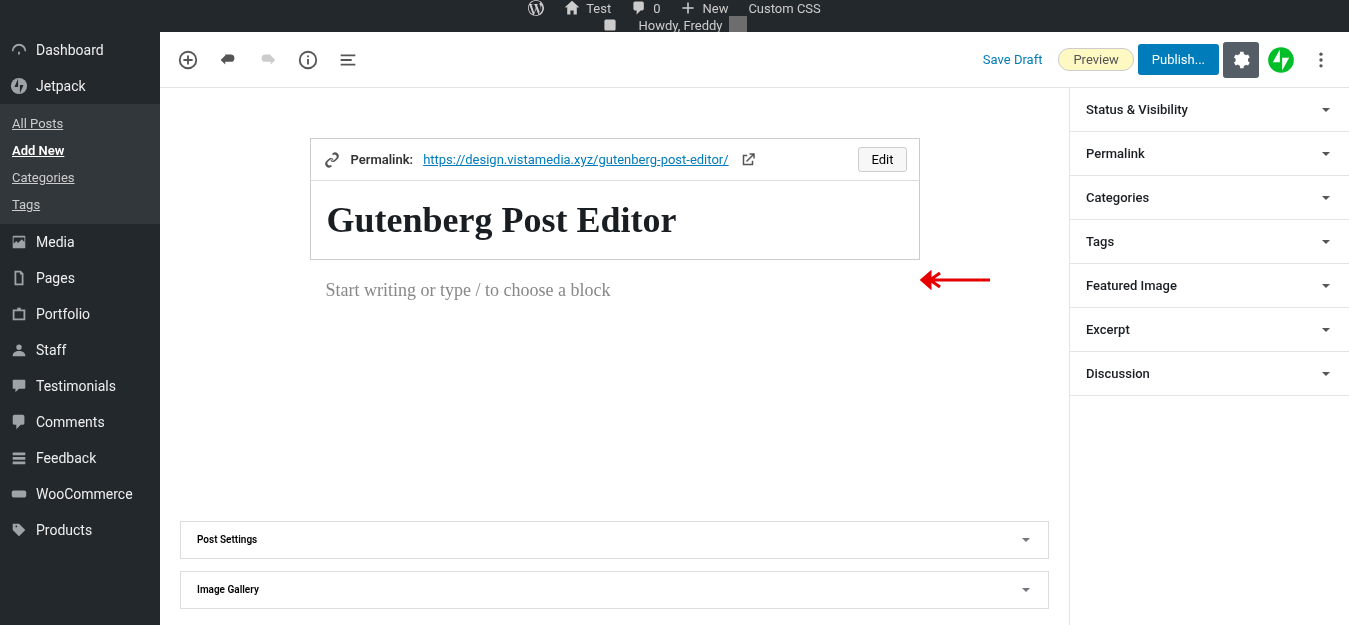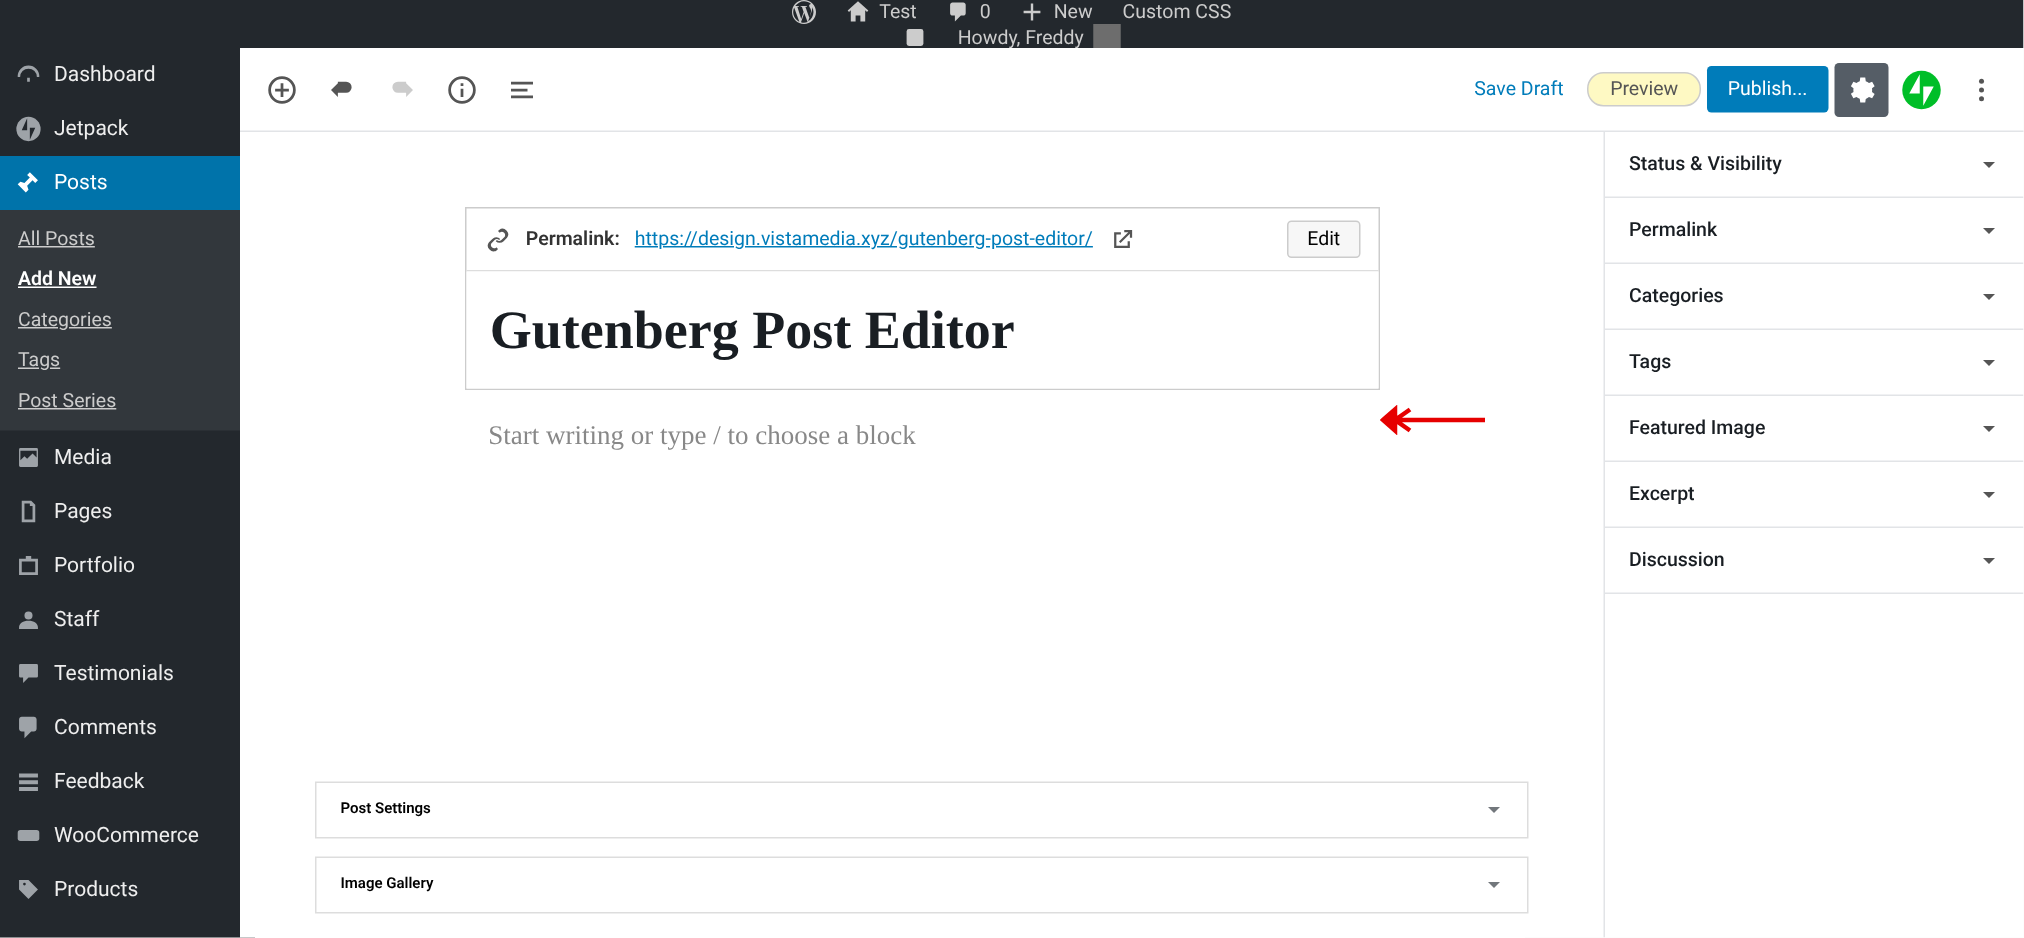--- a/index.html
+++ b/index.html
@@ -34,21 +34,21 @@
 .save-draft { color: #007cba; background: none; border: none; padding: 8px 12px; cursor: pointer; font-size: 13px; }
 .preview-btn { background: #fef9c3; border: 1px solid #ccc; padding: 3px 14px; cursor: pointer; font-size: 13px; border-radius: 11px; color: #555; }
 .publish-btn { background: #007cba; color: #fff; border: none; padding: 8px 14px; cursor: pointer; font-size: 13px; border-radius: 3px; }
 .settings-btn { width: 36px; height: 36px; background: #555d66; display: flex; align-items: center; justify-content: center; border-radius: 3px; cursor: pointer; }
 .settings-btn svg { fill: #fff; width: 20px; height: 20px; }
 .jetpack-btn { width: 36px; height: 36px; display: flex; align-items: center; justify-content: center; cursor: pointer; }
 .more-btn { width: 36px; height: 36px; display: flex; align-items: center; justify-content: center; cursor: pointer; }
 
 
 .editor-body { flex: 1; display: flex; overflow: hidden; }
-.editor-content { flex: 1; overflow-y: auto; padding: 20px 50px; position: relative; }
+.editor-content { flex: 1; overflow-y: auto; padding: 20px 20px; position: relative; }
 .title-block { max-width: 610px; margin: 30px auto 0; border: 1px solid #ccc; background: #fff; position: relative; }
 .permalink-bar { display: flex; align-items: center; gap: 10px; padding: 8px 12px; border-bottom: 1px solid #ddd; font-size: 13px; }
 .permalink-bar svg { width: 18px; height: 18px; fill: #555; }
 .permalink-label { font-weight: 600; color: #333; }
 .permalink-url { color: #007cba; text-decoration: underline; }
 .ext-icon { width: 14px; height: 14px; fill: #666; }
 .edit-btn { margin-left: auto; background: #f7f7f7; border: 1px solid #ccc; padding: 4px 12px; cursor: pointer; font-size: 13px; border-radius: 3px; }
 .title-input { width: 100%; border: none; outline: none; font-family: Georgia, 'Times New Roman', serif; font-size: 36px; font-weight: 600; padding: 18px 16px; color: #191e23; }
 .content-placeholder { max-width: 610px; margin: 20px auto; color: #888; font-size: 18px; font-family: Georgia, serif; padding: 0 16px; }
 .red-arrow { position: absolute; top: 182px; left: 760px; }
@@ -120,32 +120,25 @@
       </svg>
     <span>Dashboard</span>
   </div>
   <div class="sidebar-item top">
     <svg viewBox="0 0 20 20">
         <circle cx="10" cy="10" r="9"></circle>
         <path fill="#23282d" d="M9 2v9H5zM11 18V9h4z"></path>
       </svg>
     <span>Jetpack</span>
   </div>
-  <div class="sidebar-item top active">
-    <svg viewBox="0 0 20 20">
-        <path d="M11 2l-2 2 2 2-4 4-3-1-2 2 6 6 2-2-1-3 4-4 2 2 2-2z"></path>
-      </svg>
-    <span>Posts</span>
-  </div>
   <div class="sidebar-sub">
     <div class="sidebar-sub-item">All Posts</div>
     <div class="sidebar-sub-item current">Add New</div>
     <div class="sidebar-sub-item">Categories</div>
     <div class="sidebar-sub-item">Tags</div>
-    <div class="sidebar-sub-item">Post Series</div>
   </div>
   <div class="sidebar-item top">
     <svg viewBox="0 0 20 20">
         <path d="M4 3h12a1 1 0 011 1v12a1 1 0 01-1 1H4a1 1 0 01-1-1V4a1 1 0 011-1zm0 2v7l3-3 2 2 4-4 3 3V5H4z"></path>
       </svg>
     <span>Media</span>
   </div>
   <div class="sidebar-item top">
     <svg viewBox="0 0 20 20">
         <path d="M5 2h7l3 3v13H5zM7 4v12h6V6h-2V4z"></path>

